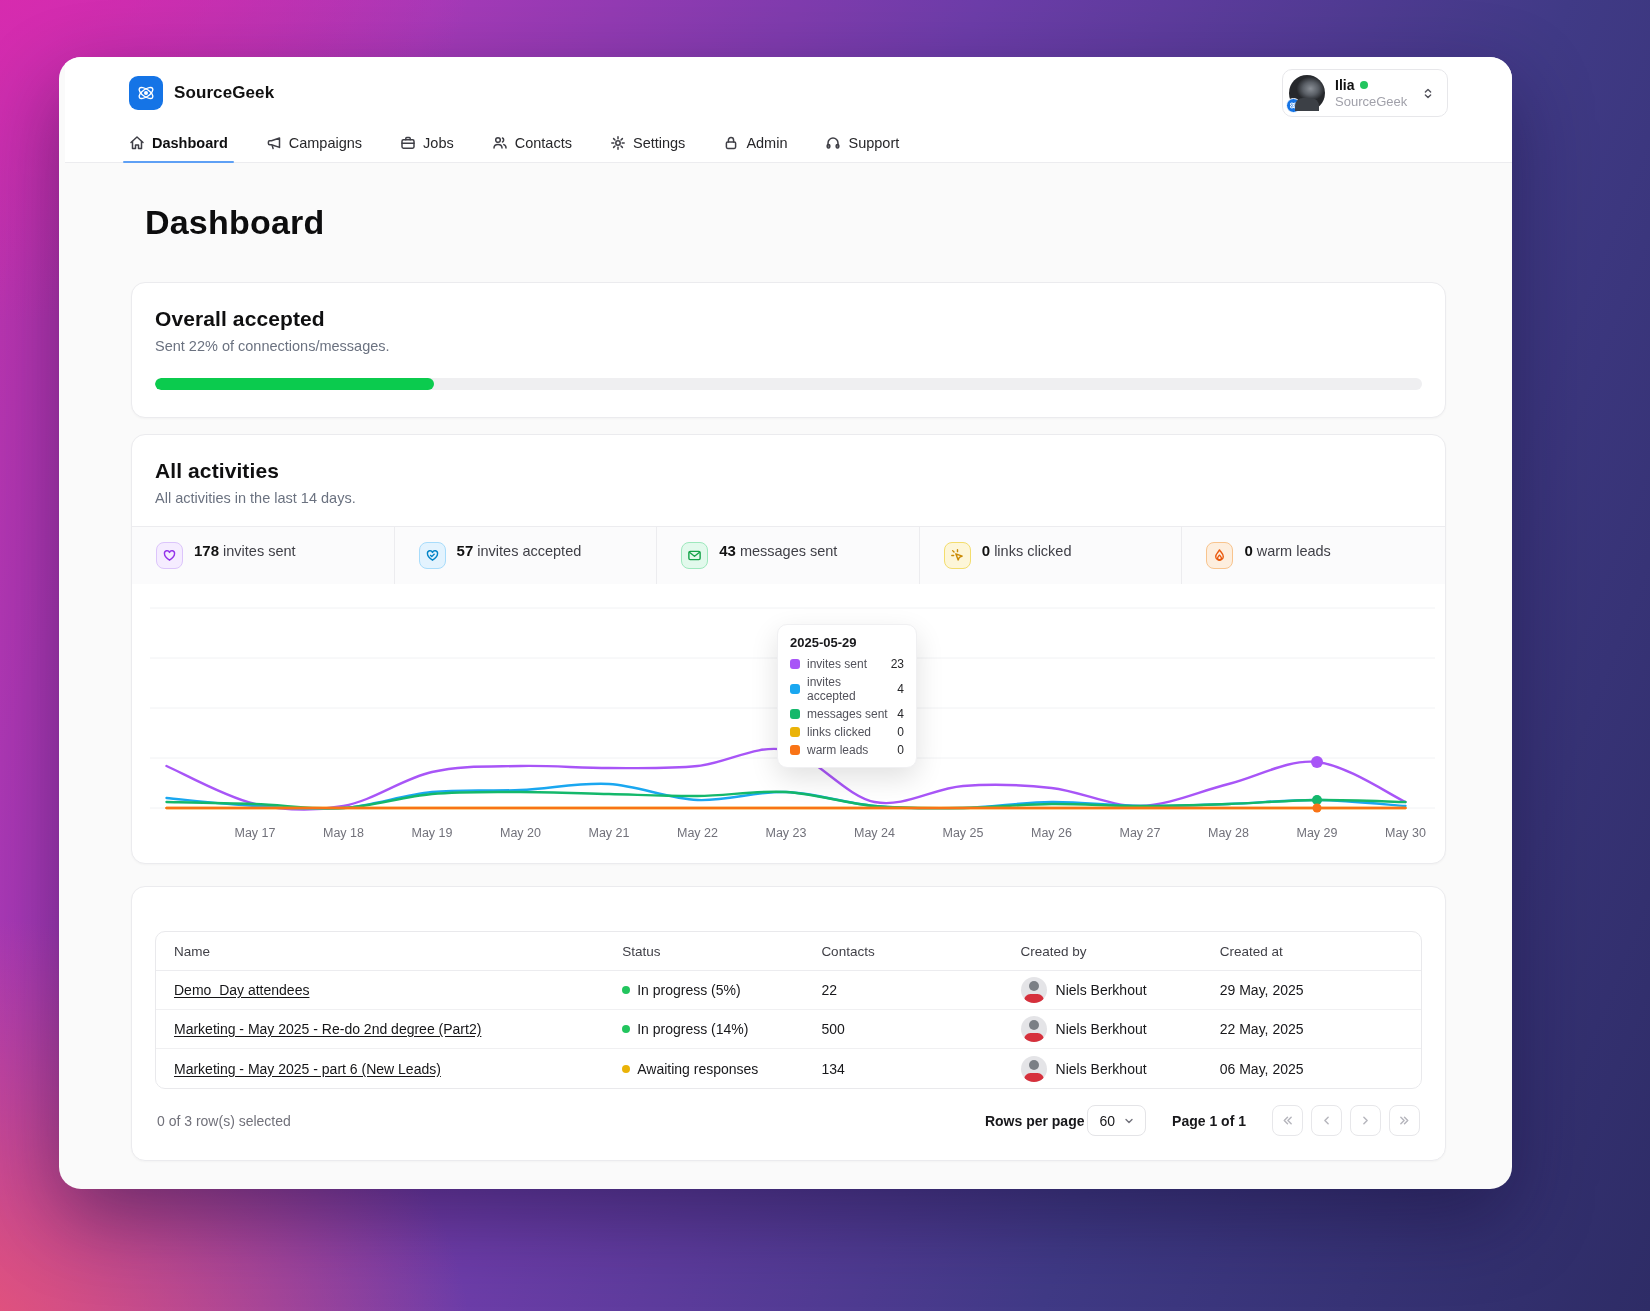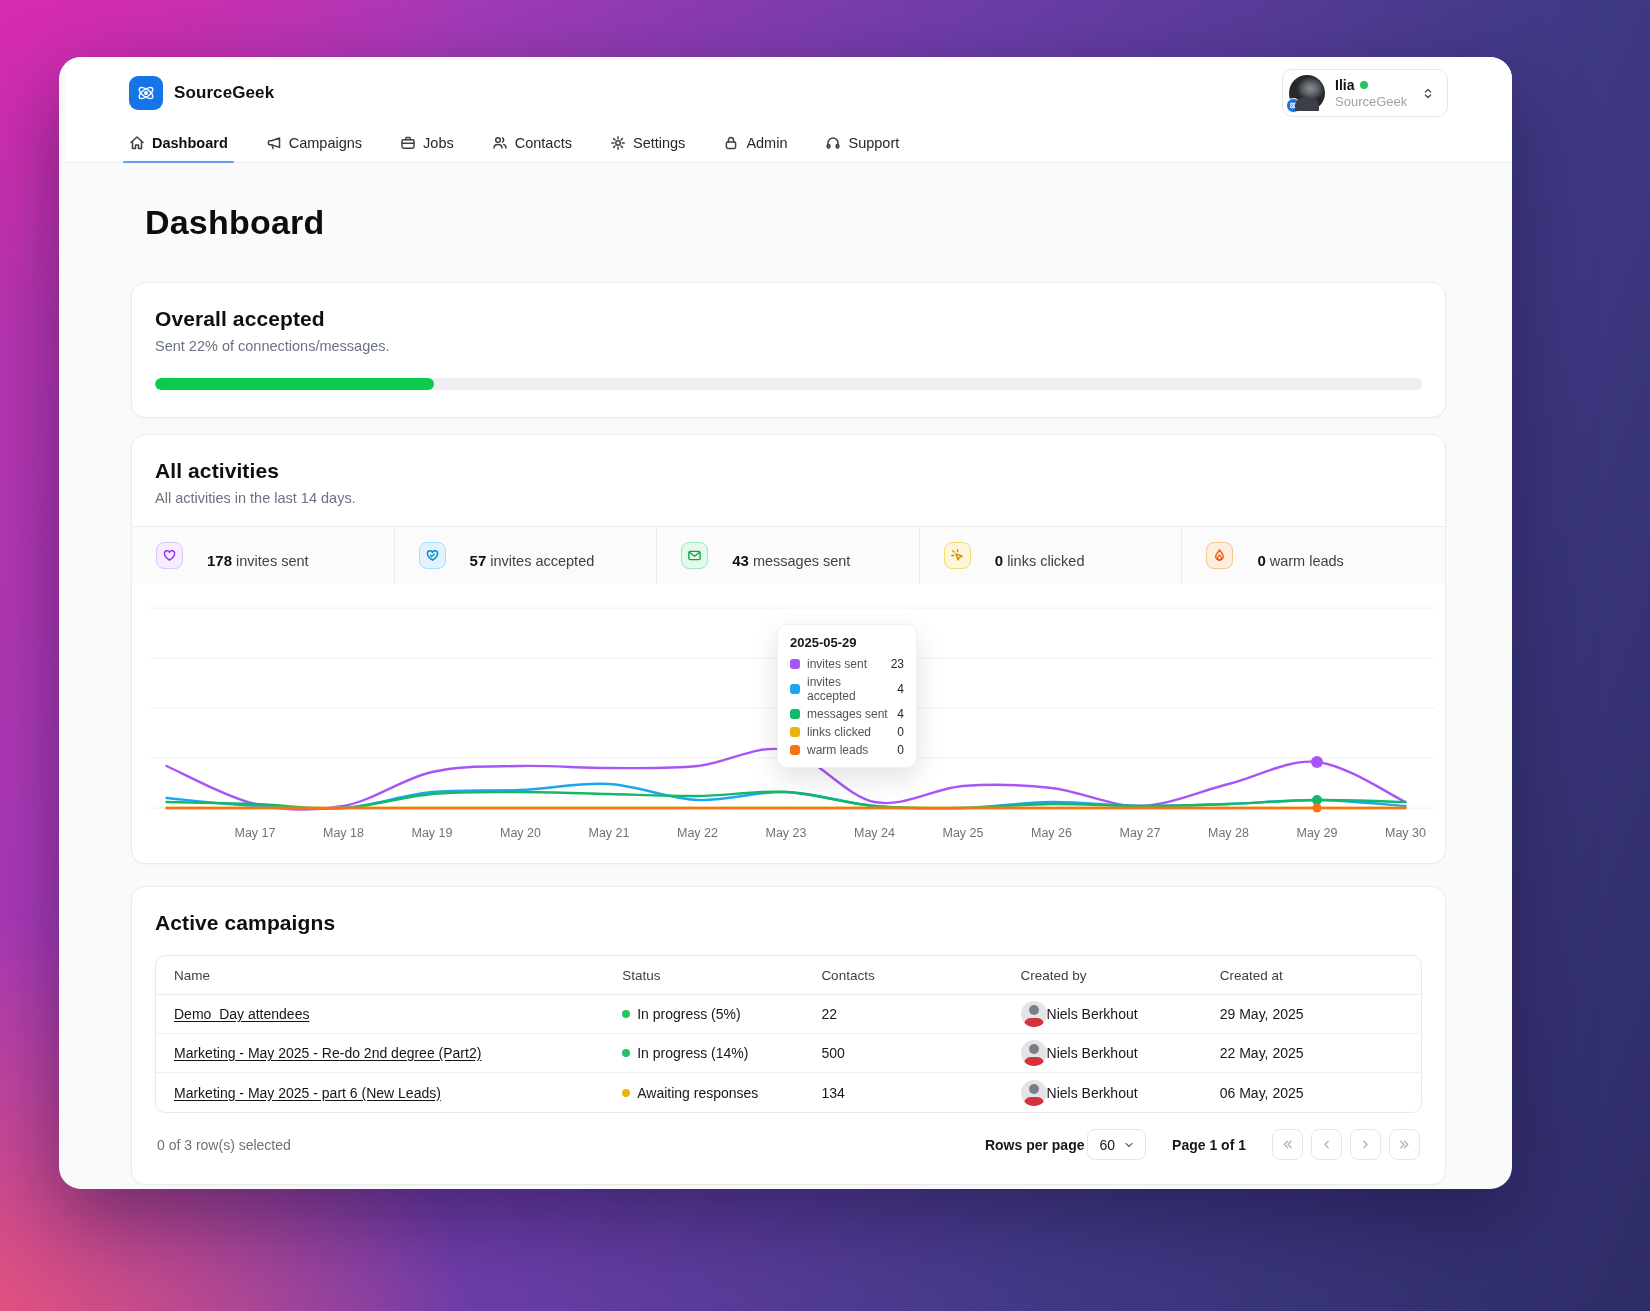--- a/index.html
+++ b/index.html
@@ -47,21 +47,21 @@
   .card h2{ font-size:21px; font-weight:800; color:#0f0f10; letter-spacing:.1px;}
   .sub{ font-size:14.5px; color:#6b7280; margin-top:7px;}
   
   .progress-card{ padding:24px 23px 27px; }
   .progress-track{ margin-top:24px; height:12px; border-radius:999px; background:#efeff1; overflow:hidden;}
   .progress-fill{ height:100%; border-radius:999px;}
   
   .activities-card{ margin-top:16px; }
   .act-head{ padding:24px 23px 20px;}
   .stats-row{ display:grid; grid-template-columns:repeat(5,1fr); border-top:1px solid #ececef; background:#fbfbfc;}
-  .stat-tile{ display:flex; align-items:flex-end; gap:24px; padding:15px 0 15px 24px; border-right:1px solid #ececef;}
+  .stat-tile{ display:flex; align-items:flex-start; gap:11px; padding:15px 0 15px 24px; border-right:1px solid #ececef;}
   .stat-tile:last-child{ border-right:none;}
   .stat-icon{ width:27px; height:27px; border-radius:8px; border:1px solid; display:flex; align-items:center; justify-content:center;}
   .stat-text{ font-size:14.5px; color:#3f3f46;}
   .stat-text b{ color:#111; font-weight:700; margin-right:4px; font-size:15px;}
   .chart-wrap{ position:relative; height:279px; }
   .tooltip{ position:absolute; left:645px; top:40px; width:140px; background:#fff; border:1px solid #f0f0f2; border-radius:10px; box-shadow:0 10px 28px rgba(0,0,0,.12); padding:10px 12px; z-index:5;}
   .tt-date{ font-size:13px; font-weight:700; color:#18181b; margin-bottom:7px;}
   .tt-row{ display:flex; align-items:center; gap:7px; font-size:12px; color:#52525b; margin-top:4px;}
   .tt-swatch{ width:10px; height:10px; border-radius:3px; flex:none;}
   .tt-val{ margin-left:auto; color:#27272a;}
@@ -69,21 +69,21 @@
   .campaigns-card{ margin-top:22px; padding:24px 23px 20px; margin-bottom:28px;}
   .table{ margin-top:20px; border:1px solid #e9e9ec; border-radius:10px; overflow:hidden; background:#fff;}
   .trow{ display:grid; grid-template-columns:36% 16% 16% 16% 16%; align-items:center; min-height:39px; padding:0 10px;}
   .trow.head{ border-bottom:1px solid #ececef; color:#3f3f46; font-size:13.5px; font-weight:500;}
   .trow.body{ border-bottom:1px solid #f0f0f2; font-size:14px; color:#18181b;}
   .trow.body:last-child{ border-bottom:none;}
   .tcell{ padding:0 8px;}
   .name-link{ color:#151517; text-decoration:underline; text-underline-offset:2px; cursor:pointer;}
   .status-cell{ display:flex; align-items:center; gap:7px;}
   .status-dot{ width:8px; height:8px; border-radius:50%; flex:none;}
-  .created-by{ display:flex; align-items:center; }
+  .created-by{ display:flex; align-items:center; gap:9px;}
   .mini-avatar{ width:26px; height:26px; border-radius:50%; background:#e4e4e7; position:relative; overflow:hidden; flex:none;}
   .mini-avatar::before{ content:""; position:absolute; left:8px; top:4px; width:10px; height:10px; border-radius:50%; background:#7b7f85;}
   .mini-avatar::after{ content:""; position:absolute; left:3px; bottom:-4px; width:20px; height:13px; border-radius:8px; background:#d6303c;}
   .table-footer{ display:flex; align-items:center; margin-top:16px; padding:0 2px 4px;}
   .sel-text{ font-size:14px; color:#71717a;}
   .foot-right{ margin-left:auto; display:flex; align-items:center; }
   .rpp-label{ font-size:14px; font-weight:600; color:#18181b; margin-right:2px;}
   .select{ display:flex; align-items:center; gap:8px; border:1px solid #e4e4e7; border-radius:8px; height:31px; padding:0 10px 0 12px; font-size:14px; color:#18181b; background:#fff; cursor:pointer;}
   .select .sicon{ color:#71717a; display:flex;}
   .page-info{ font-size:14px; font-weight:600; color:#18181b; margin:0 26px;}
@@ -324,21 +324,20 @@
           <div class="tt-row">
               <span class="tt-swatch" style="background: rgb(249, 115, 22);"></span>
               <span>warm leads</span>
               <span class="tt-val">0</span>
             </div>
         </div>
       </div>
     </section>
 
     <section class="card campaigns-card">
-      <h2>Active campaigns</h2>
       <div class="table">
         <div class="trow head">
           <div class="tcell">Name</div>
           <div class="tcell">Status</div>
           <div class="tcell">Contacts</div>
           <div class="tcell">Created by</div>
           <div class="tcell">Created at</div>
         </div>
 
         <div class="trow body">

